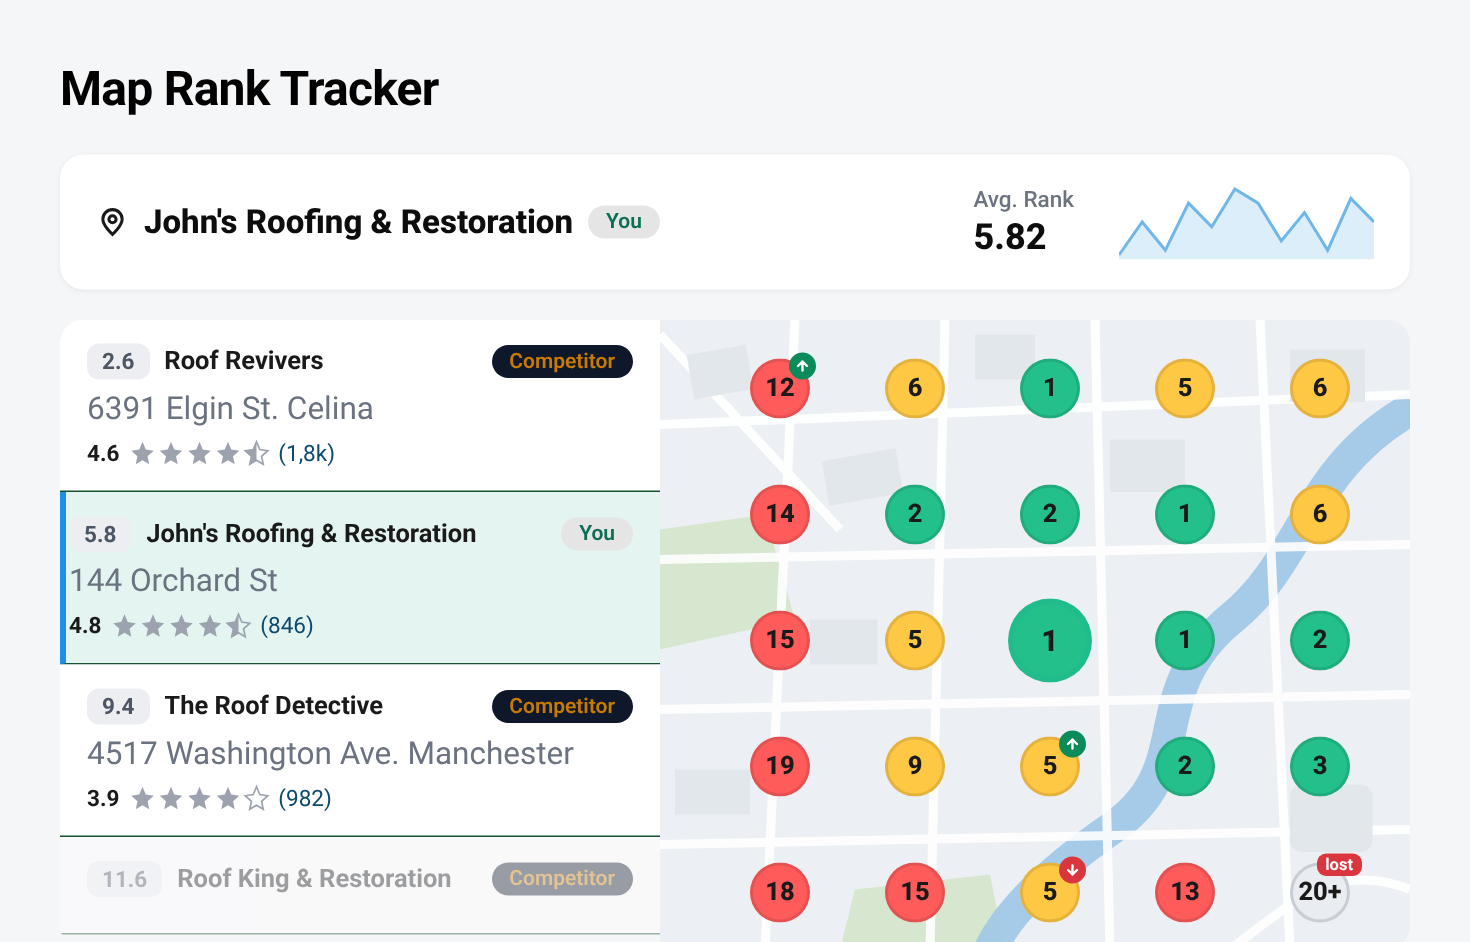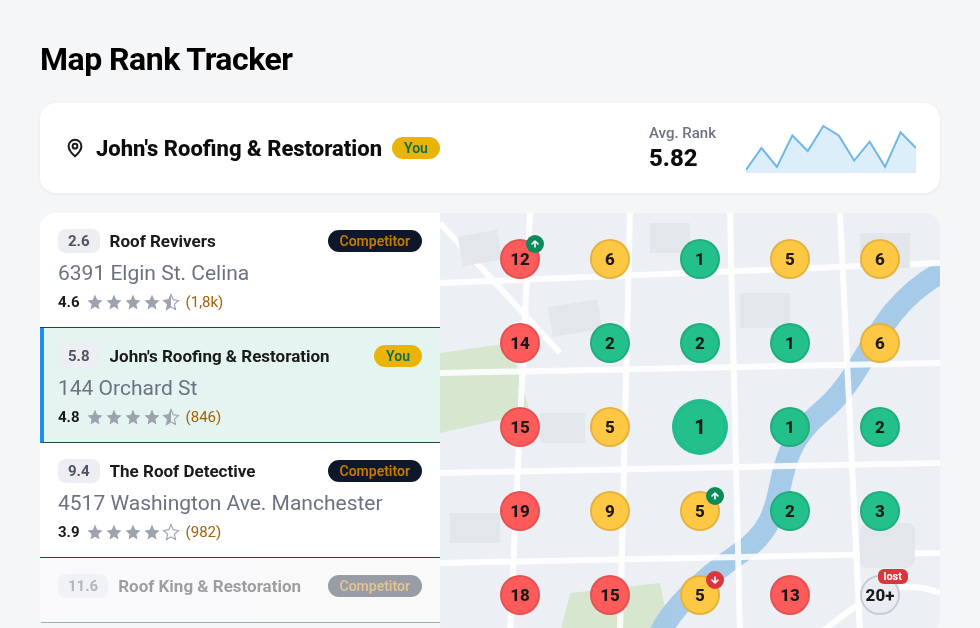--- a/index.html
+++ b/index.html
@@ -48,21 +48,21 @@
   }
   .badge {
     display: inline-flex;
     align-items: center;
     padding: 3px 12px;
     border-radius: 999px;
     font-size: 14px;
     font-weight: 600;
   }
   .badge-you {
-    background: #eab308;
+    background: #e5e5e5;
     color: #0b6e55;
   }
   .badge-competitor {
     background: #0f172a;
     color: #c77a00;
   }
   .header-right {
     display: flex;
     align-items: center;
     gap: 30px;
@@ -101,21 +101,21 @@
   .list-item {
     background: #fff;
     padding: 16px 18px;
     border-bottom: 1px solid #14532d;
     cursor: pointer;
     position: relative;
   }
   .list-item.selected {
     background: #e4f5f1;
     border-left: 4px solid #1f8ee7;
-    padding-left: 14px;
+    padding-left: 2px;
   }
   .list-item.faded {
     opacity: 0.4;
   }
   .li-top {
     display: flex;
     align-items: center;
     gap: 10px;
     margin-bottom: 8px;
   }
@@ -154,21 +154,21 @@
   }
   .stars {
     display: flex;
     gap: 1px;
   }
   .star {
     width: 18px;
     height: 18px;
   }
   .review-count {
-    color: #a16207;
+    color: #0c4a6e;
   }
   .map-col {
     flex: 1;
     position: relative;
     background: #eef1f4;
     overflow: hidden;
   }
   .map-bg {
     position: absolute;
     inset: 0;

